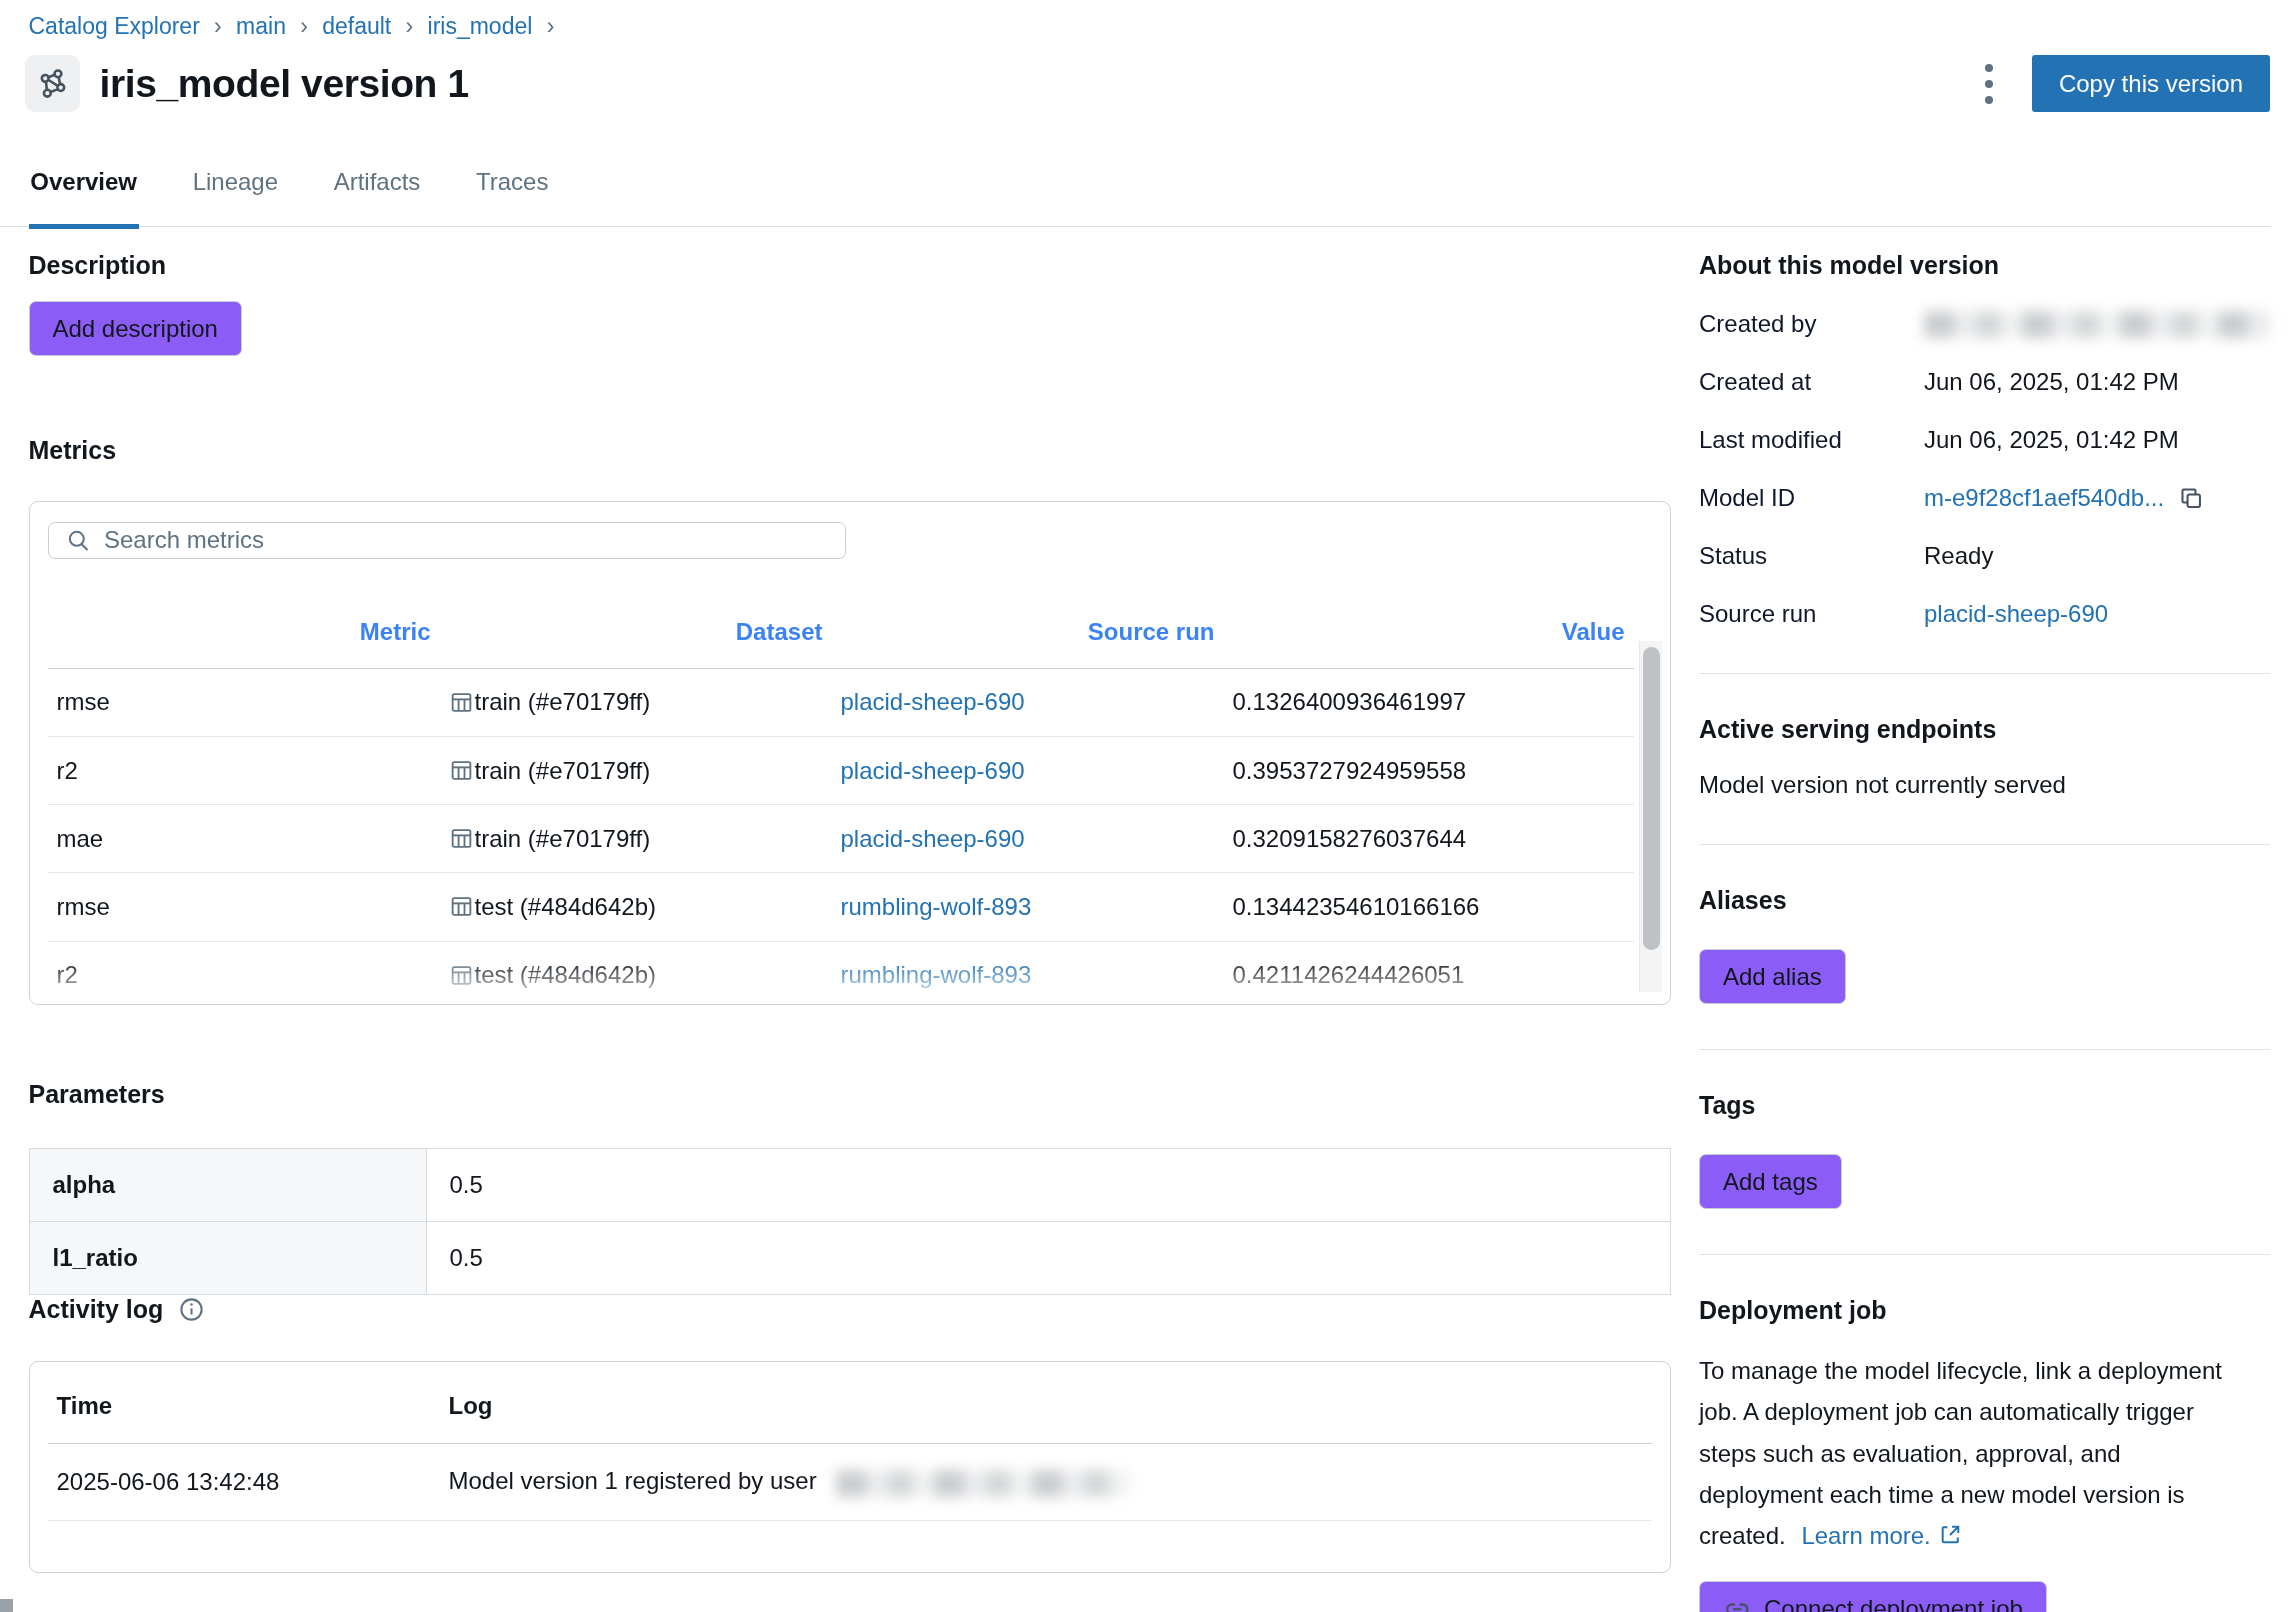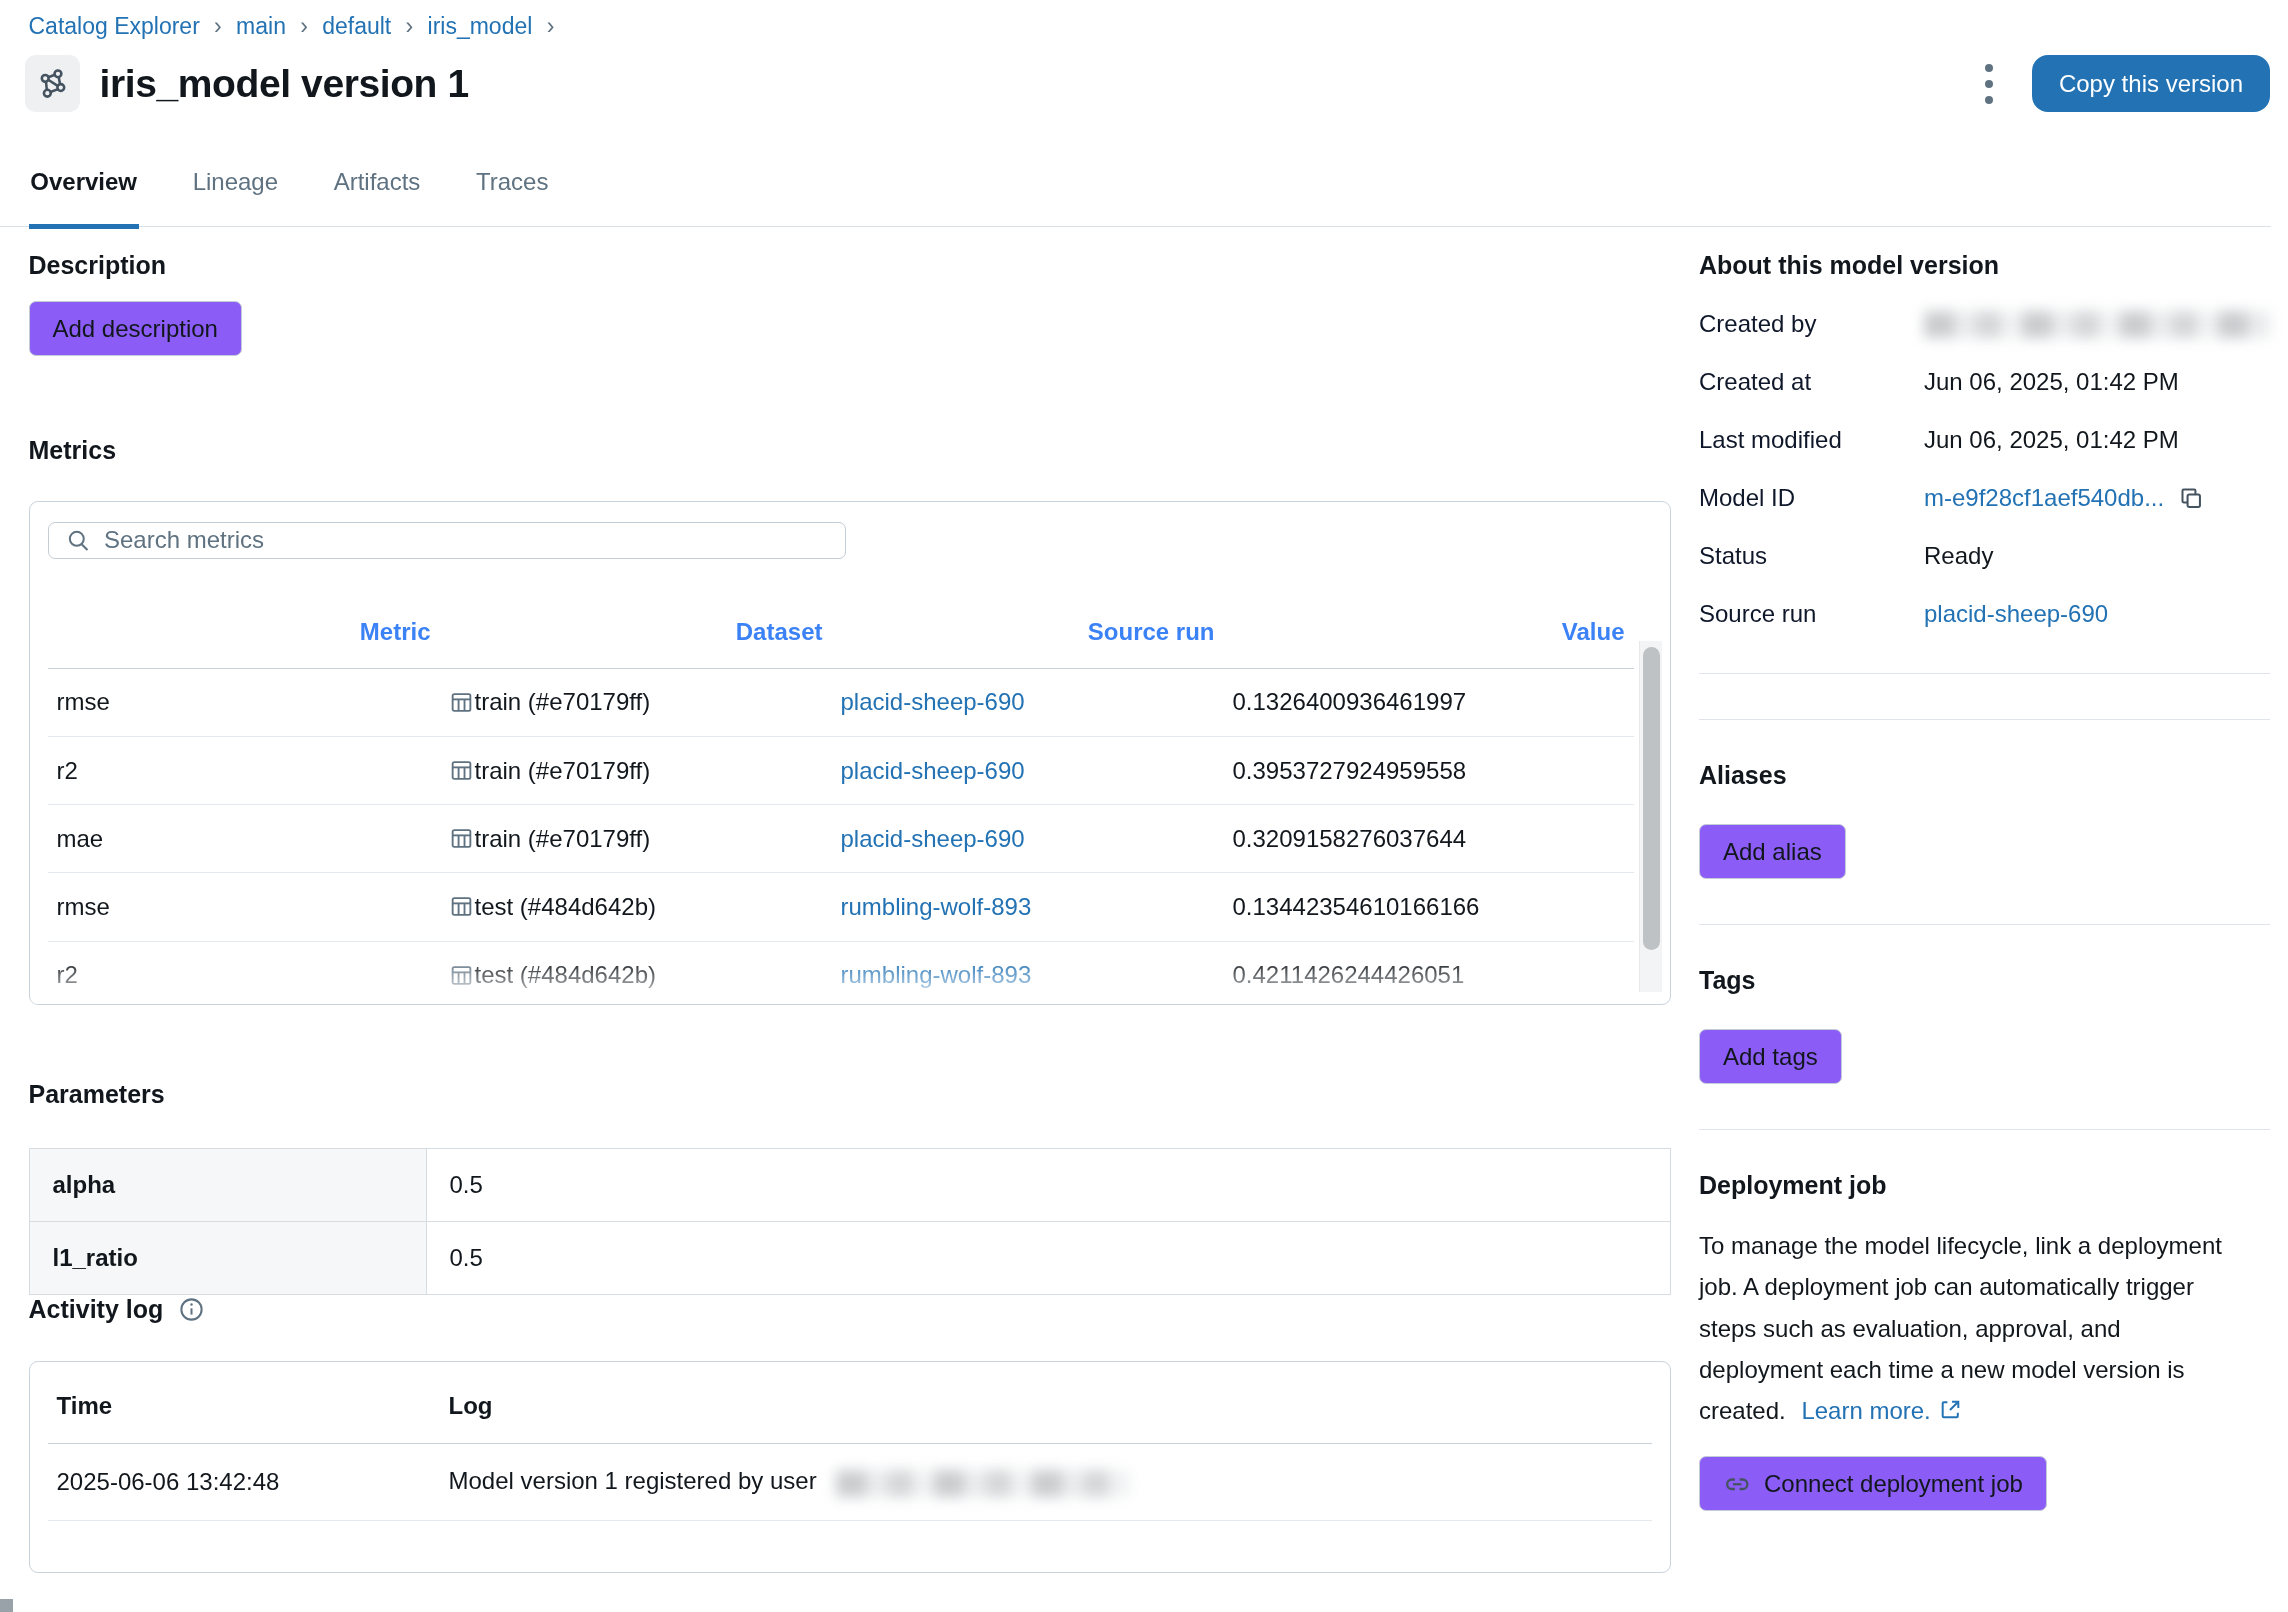--- a/index.html
+++ b/index.html
@@ -29,21 +29,21 @@
     display:flex; align-items:center; justify-content:center; margin-right:19.6px;
   }
   .page-title { font-size:39px; font-weight:700; letter-spacing:-0.4px; }
   .titlebar .spacer { flex:1; }
   .kebab {
     width:39px; height:53px; display:flex; flex-direction:column;
     align-items:center; justify-content:center; gap:8px; margin-right:23px; cursor:pointer;
   }
   .kebab .dot { width:8px; height:8px; border-radius:50%; background:#5F7281; }
   .btn-primary {
-    background:#2272B4; color:#ffffff; border:none; border-radius:16px;
+    background:#2272B4; color:#ffffff; border:none; border-radius:3px;
     height:57px; padding:0 27px; font-size:24px; cursor:pointer;
     font-family:inherit;
   }
 
   .tabs {
     position:absolute; left:0; top:159px; width:2271px;
     border-bottom:1.8px solid #DCE1E6; padding-left:28.5px;
     display:flex; gap:52px; height:68px; align-items:flex-start;
   }
   .tab { font-size:24px; color:#5F7281; padding:9px 1.8px 0 1.8px; position:relative; height:68px; cursor:pointer; }
@@ -393,20 +393,24 @@
     <div class="about-value">Ready</div>
 
     <div class="about-label">Source run</div>
     <div class="about-value">
         <a class="link">placid-sheep-690</a>
       </div>
   </div>
 
   <hr class="divider">
 
+  <div class="side-block">
+    <h3 class="section">Active serving endpoints</h3>
+    <div class="side-text">Model version not currently served</div>
+  </div>
 
   <hr class="divider">
 
   <div class="side-block">
     <h3 class="section">Aliases</h3>
     <button class="btn-secondary side-btn">Add alias</button>
   </div>
 
   <hr class="divider">
 

